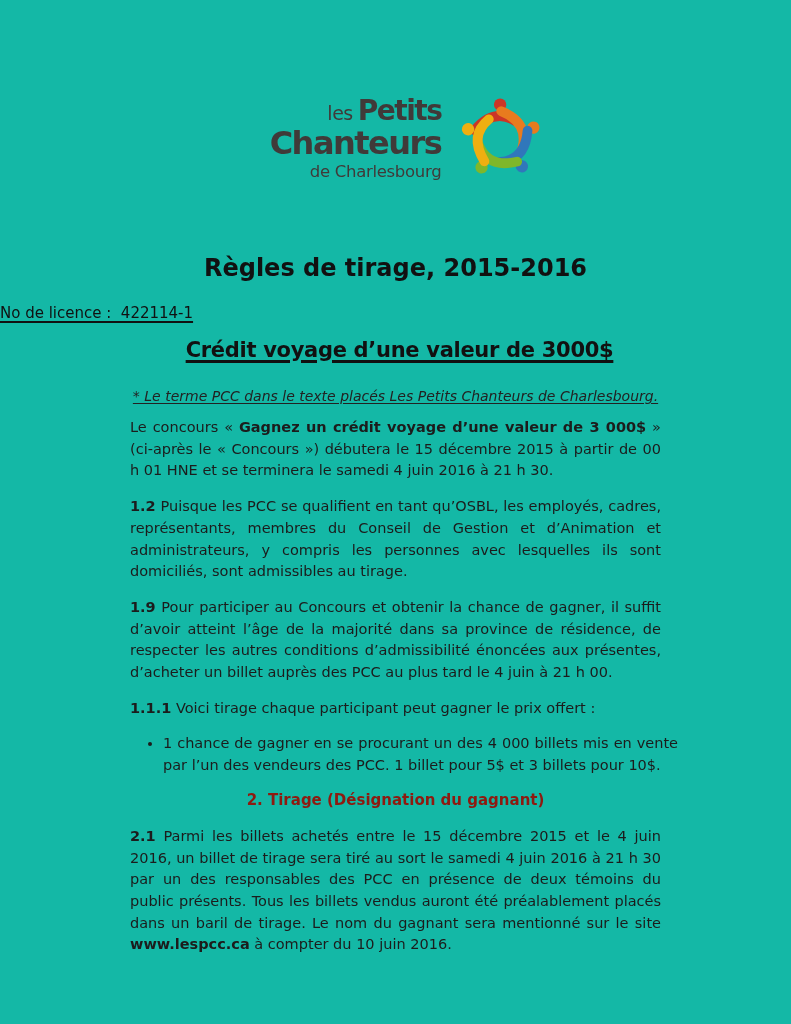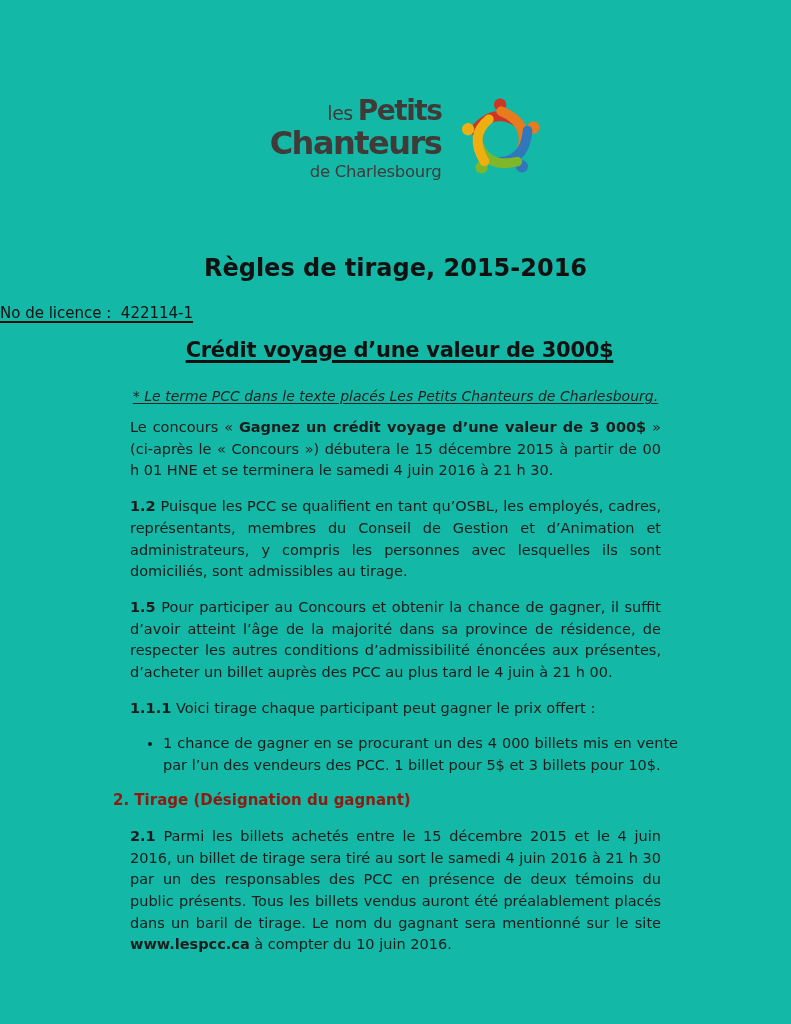--- a/index.html
+++ b/index.html
@@ -25,21 +25,21 @@
     text-decoration:underline;text-decoration-thickness:2.5px;text-underline-offset:3px;color:#111;padding-left:8px;}
   .footnote{margin-top:26px;text-align:center;font-size:14px;font-style:italic;color:#222;
     text-decoration:underline;text-underline-offset:2px;}
 
   
   .body-text{margin:13px 113px 0;width:565px;}
   .body-text p{margin:0 17px 14px;font-size:14.5px;line-height:21.7px;text-align:justify;color:#1c1c1c;}
   .body-text p b{font-weight:bold;}
   .body-text ul{margin:0 0 14px;padding:0 0 0 50px;}
   .body-text li{font-size:14.5px;line-height:21.7px;text-align:justify;color:#1c1c1c;}
-  h3.section-heading{margin:5px 0 17px;font-size:15px;font-weight:bold;color:#8e1a10;}
+  h3.section-heading{margin:5px 0 17px;font-size:15px;font-weight:bold;color:#8e1a10;text-align:center;}
 </style>
 </head>
 <body>
 
 <div class="page">
 
   <header class="logo">
     <div class="logo-text">
       <div class="logo-l1">
         <span class="logo-les">les</span>
@@ -88,21 +88,21 @@
   <h2 class="prize-title">Crédit voyage d’une valeur de 3000$</h2>
 
   <div class="footnote">* Le terme PCC dans le texte placés Les Petits Chanteurs de Charlesbourg.</div>
 
   <main class="body-text">
 
     <p><span>Le concours « </span><b>Gagnez un crédit voyage d’une valeur de 3 000$</b><span> » (ci-après le « Concours ») débutera le 15 décembre 2015 à partir de 00 h 01 HNE et se terminera le samedi 4 juin 2016 à 21 h 30.</span></p>
 
     <p><b>1.2</b><span> Puisque les PCC se qualifient en tant qu’OSBL, les employés, cadres, représentants, membres du Conseil de Gestion et d’Animation et administrateurs, y compris les personnes avec lesquelles ils sont domiciliés, sont admissibles au tirage.</span></p>
 
-    <p><b>1.5</b><span> Pour participer au Concours et obtenir la chance de gagner, il suffit d’avoir atteint l’âge de la majorité dans sa province de résidence, de respecter les autres conditions d’admissibilité énoncées aux présentes, d’acheter un billet auprès des PCC au plus tard le 4 juin  à 21 h 00.</span></p>
+    <p><b>1.9</b><span> Pour participer au Concours et obtenir la chance de gagner, il suffit d’avoir atteint l’âge de la majorité dans sa province de résidence, de respecter les autres conditions d’admissibilité énoncées aux présentes, d’acheter un billet auprès des PCC au plus tard le 4 juin  à 21 h 00.</span></p>
 
     <p><b>1.1.1</b><span> Voici tirage chaque participant peut gagner le prix offert :</span></p>
 
     <ul>
       <li>1 chance de gagner en se procurant un des 4 000 billets mis en vente par l’un des vendeurs des PCC. 1 billet pour 5$ et 3 billets pour 10$.</li>
     </ul>
 
     <h3 class="section-heading">2. Tirage (Désignation du gagnant)</h3>
 
     <p><b>2.1</b><span> Parmi les billets achetés entre le 15 décembre 2015  et le 4 juin 2016, un billet de tirage sera tiré au sort le samedi 4 juin 2016  à 21 h 30 par un des responsables des PCC en présence de deux témoins du public présents. Tous les billets vendus auront été préalablement placés dans un baril de tirage.  Le nom du gagnant sera mentionné sur le site </span><b>www.lespcc.ca</b><span> à compter du 10 juin 2016.</span></p>

